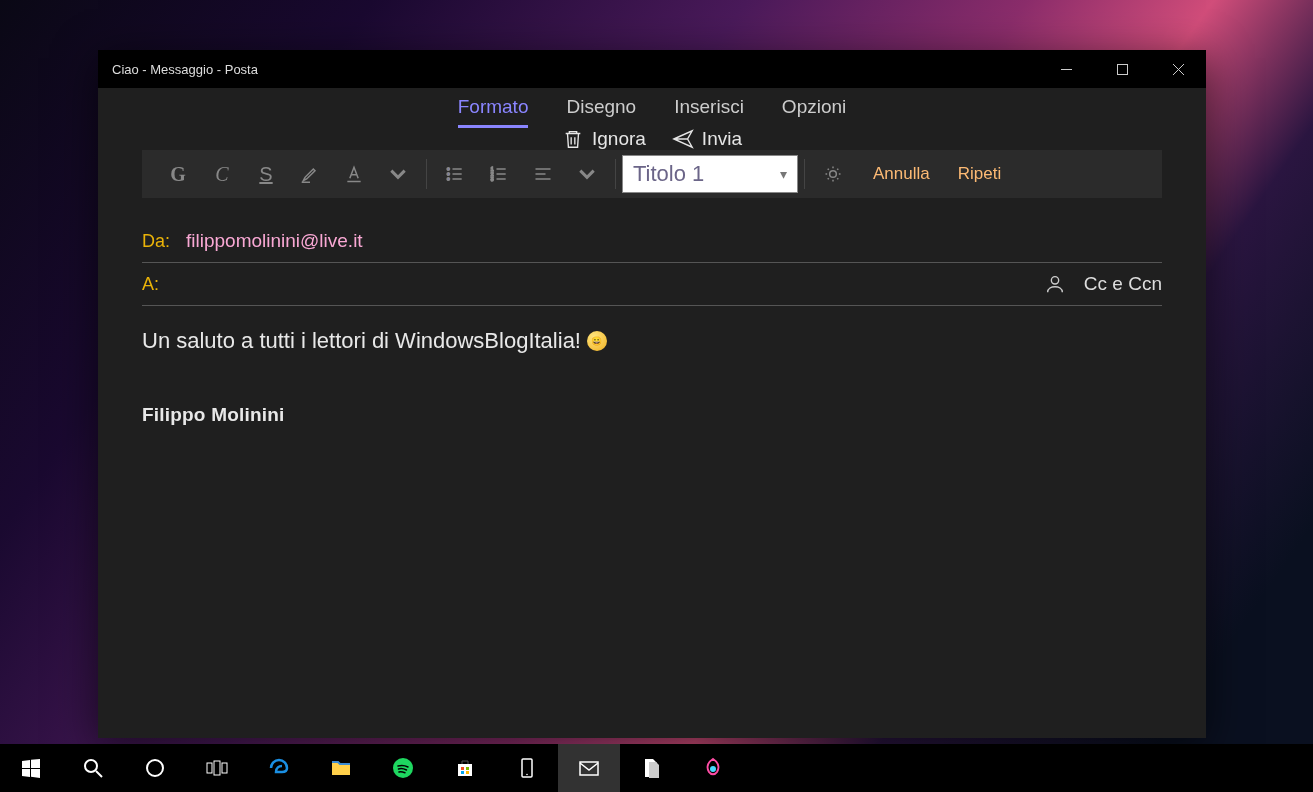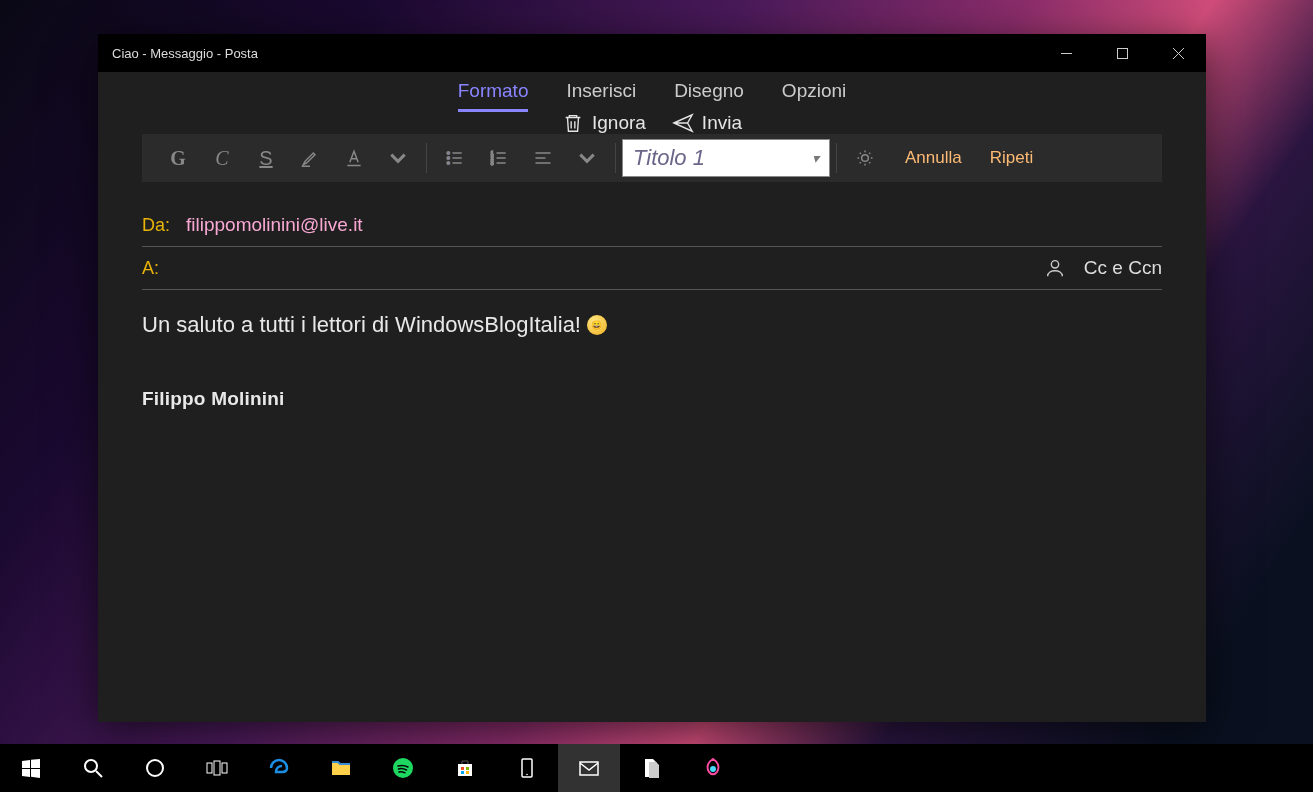--- a/index.html
+++ b/index.html
@@ -12,21 +12,21 @@
   position: absolute; bottom: 0; left: 0; right: 0; height: 48px;
   background: #000; display: flex; align-items: center;
 }
 .taskbar-item {
   width: 62px; height: 48px; display: flex; align-items: center; justify-content: center;
   color: #fff; cursor: pointer;
 }
 .taskbar-item.active { background: #323232; }
 .taskbar-item svg { width: 24px; height: 24px; fill: #fff; }
 .window {
-  position: absolute; left: 98px; top: 34px; width: 1108px; height: 688px;
+  position: absolute; left: 98px; top: 50px; width: 1108px; height: 688px;
   background: #000; color: #fff; display: flex; flex-direction: column;
   box-shadow: 0 8px 40px rgba(0,0,0,0.6);
   justify-content: center;
 }
 .titlebar {
   height: 38px; display: flex; align-items: center; justify-content: space-between;
   padding-left: 14px; background: #000;
 }
 .titlebar-title { font-size: 13px; color: #ddd; }
 .win-controls { display: flex; height: 38px; }
@@ -48,23 +48,22 @@
 .tool-btn {
   width: 44px; height: 48px; display: flex; align-items: center; justify-content: center;
   color: #888; cursor: pointer; font-size: 20px;
 }
 .tool-btn.bold { font-weight: 700; font-family: Georgia, serif; }
 .tool-btn.italic { font-style: italic; font-family: Georgia, serif; }
 .tool-btn svg { width: 20px; height: 20px; stroke: #888; fill: none; stroke-width: 1.8; }
 .divider { width: 1px; height: 30px; background: #444; margin: 0 6px; }
 .style-select {
   height: 38px; background: #fff; color: #6b6588; font-size: 22px; padding: 16px 10px;
-  display: flex; align-items: center; width: 208px; justify-content: space-between;
+  display: flex; align-items: center; width: 176px; justify-content: space-between;
   border: 1px solid #888;
-  font-style: italic;
 }
 .style-select .chev { color: #777; font-size: 14px; }
 .tool-text { color: #fdba74; font-size: 17px; padding: 0 10px; display: flex; align-items: center; gap: 8px; cursor: pointer;}
 .fields { display: flex; flex-direction: column; padding-top: 22px; }
 .field-row {
   display: flex; align-items: center; border-bottom: 1px solid #555; padding: 10px 0; font-size: 19px; color: #e5e5e5;
 }
 .field-label { width: 44px; color: #eab308; font-size: 18px; }
 .field-value { flex: 1; color: #f9a8d4; }
 .field-right { display: flex; align-items: center; gap: 18px; color: #ddd;}
@@ -106,22 +105,22 @@
             </svg>
         </div>
       </div>
     </div>
 
     <div class="app-body">
 
       <div class="menubar">
         <div class="tabs">
           <div class="tab active">Formato</div>
+          <div class="tab">Disegno</div>
           <div class="tab">Inserisci</div>
-          <div class="tab">Disegno</div>
           <div class="tab">Opzioni</div>
         </div>
         <div class="actions">
           <div class="action">
             <svg viewBox="0 0 24 24">
                 <path d="M4 6h16M8 6V4h8v2M6 6l1 15h10l1-15M10 10v8M14 10v8"></path>
               </svg>
             <span>Ignora</span>
           </div>
           <div class="action">

